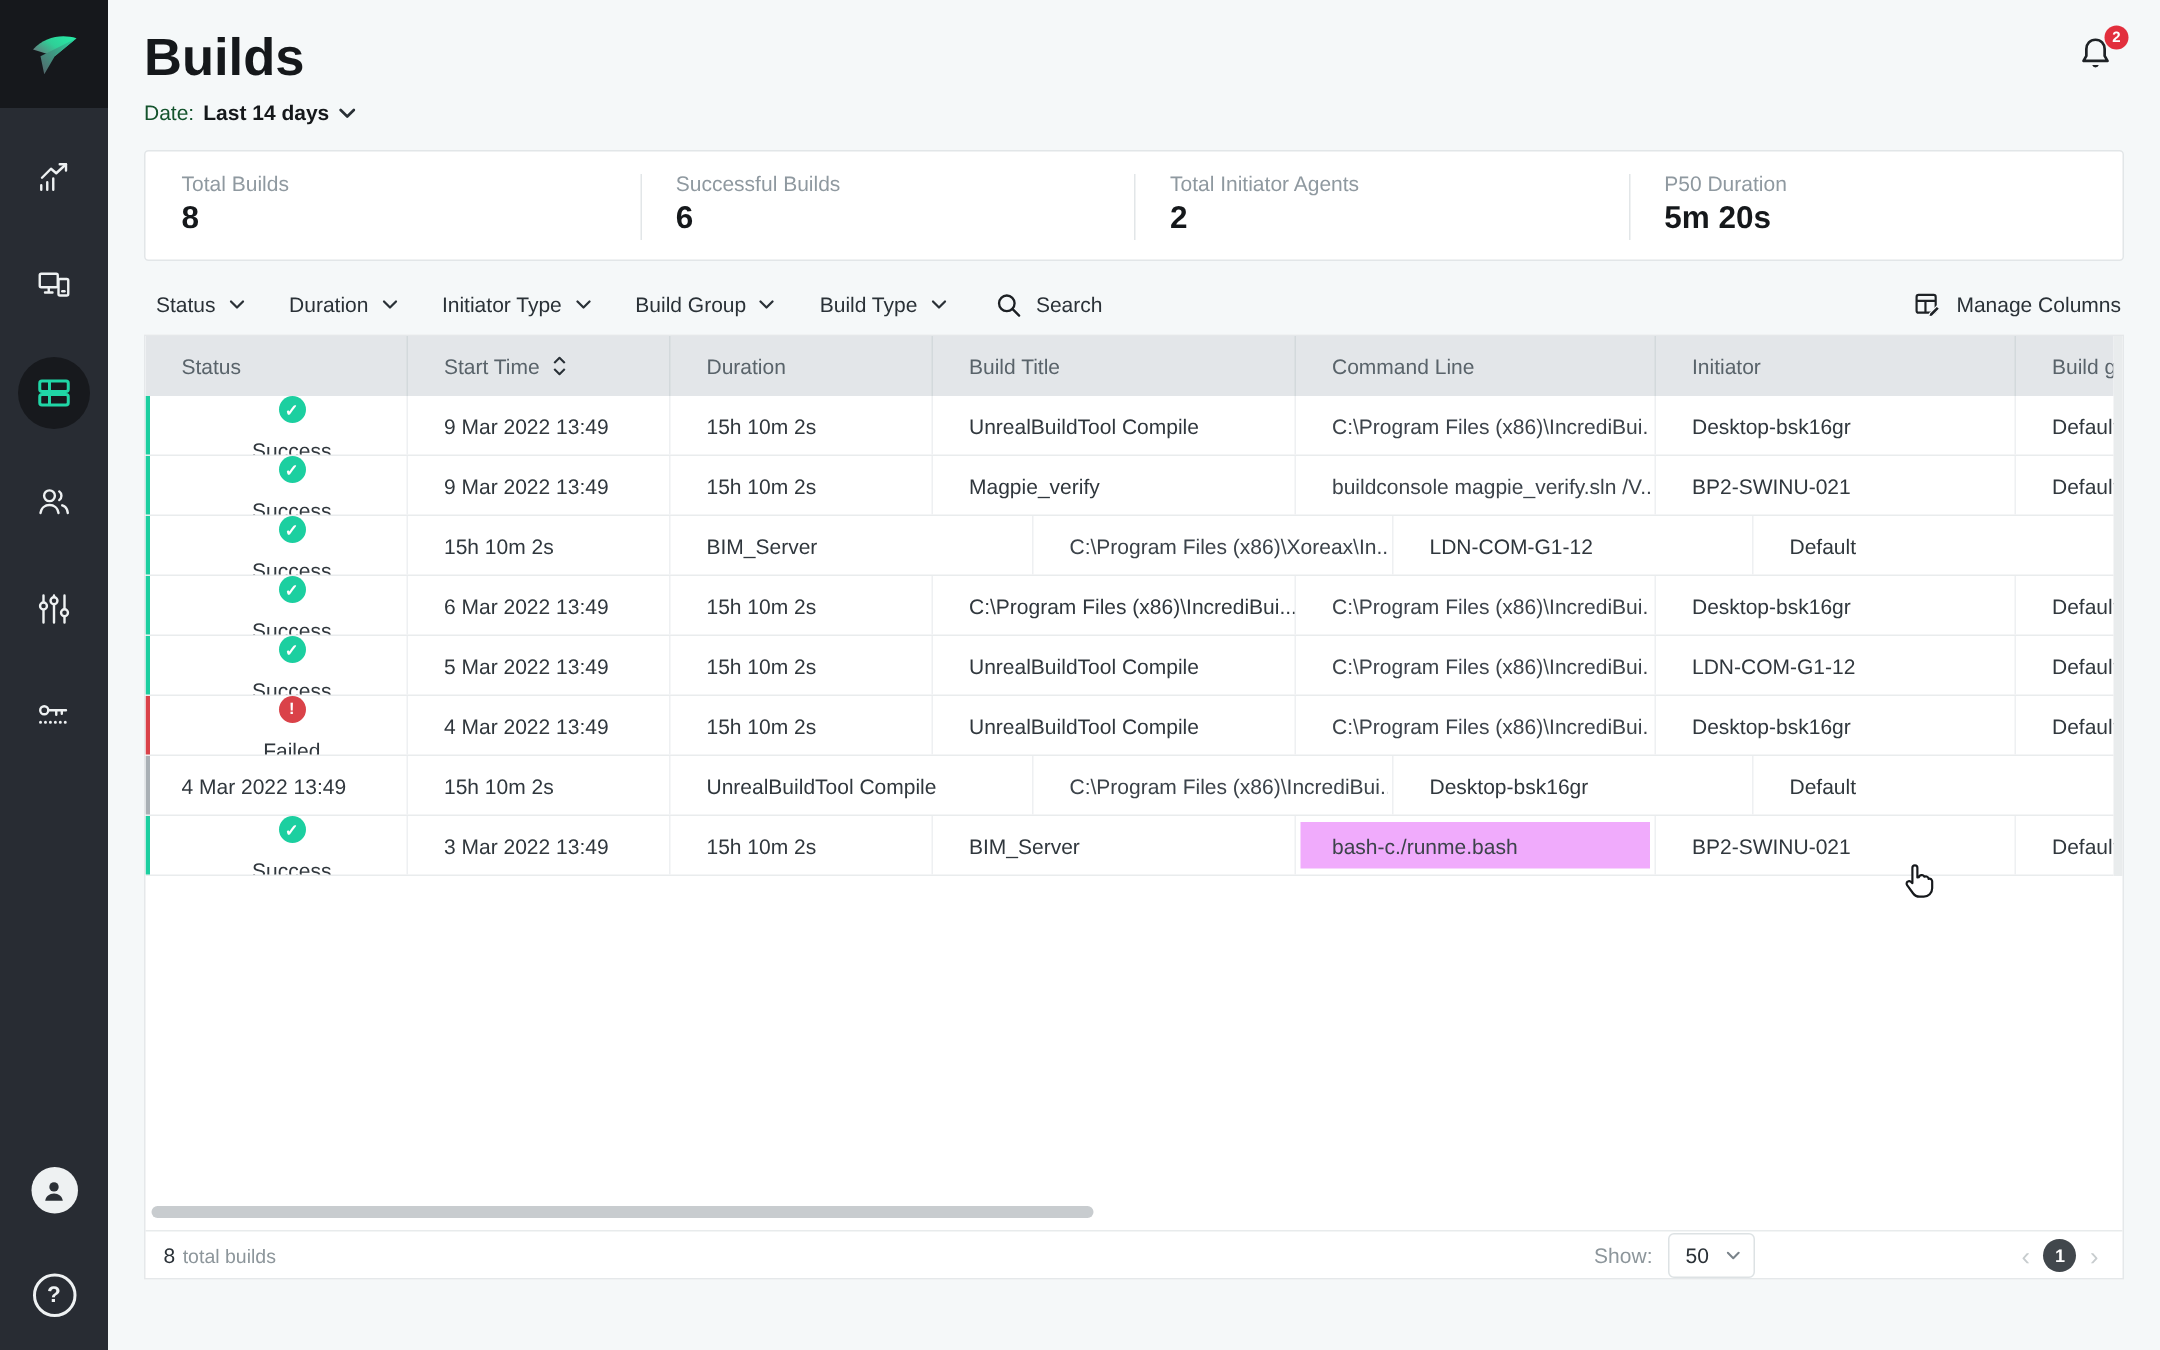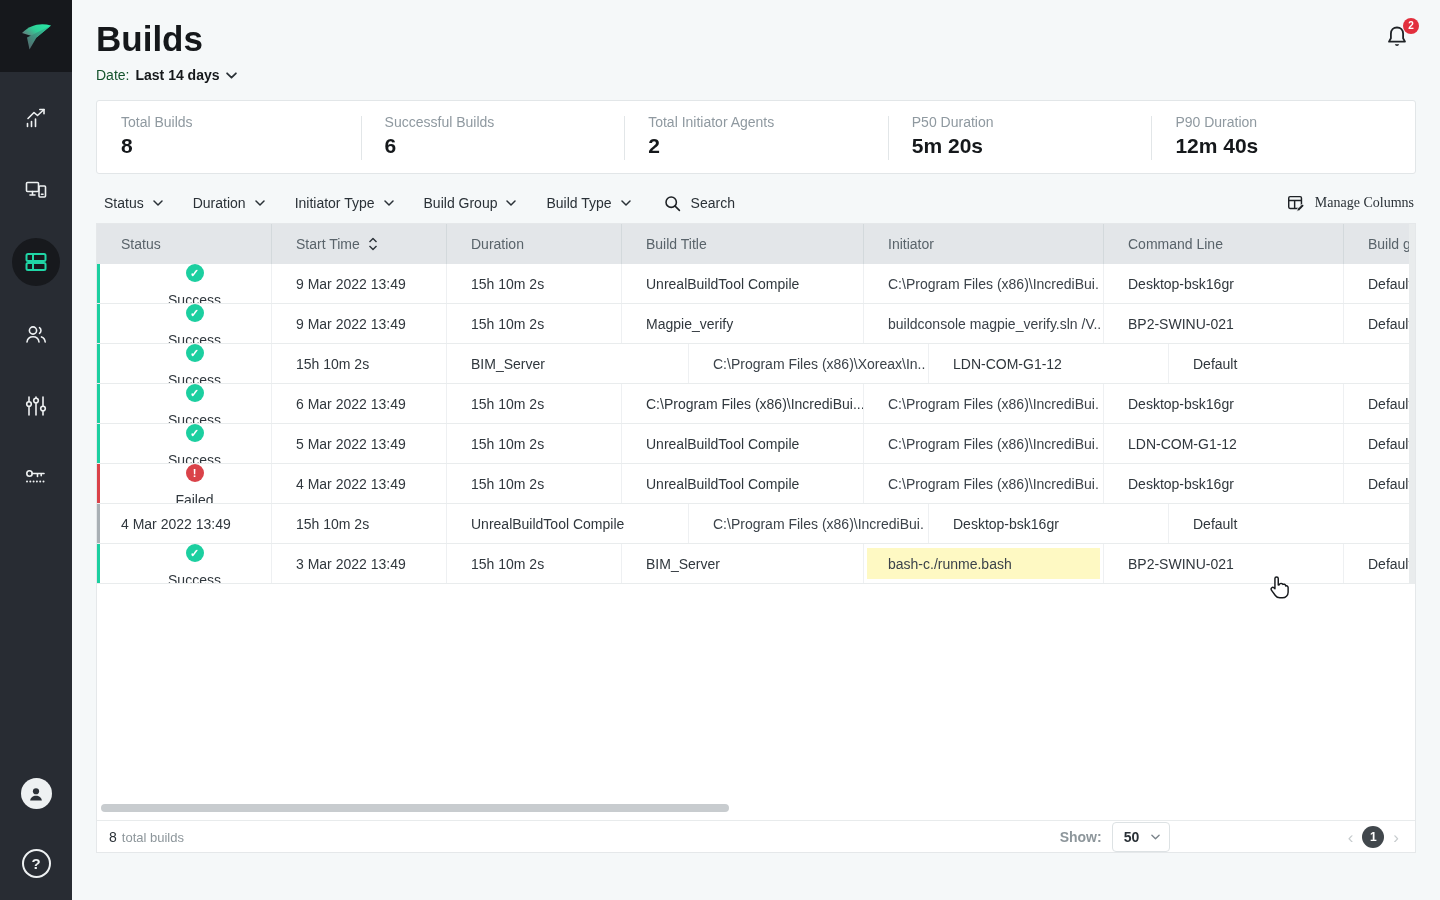--- a/index.html
+++ b/index.html
@@ -32,21 +32,21 @@
   .stats-card{margin-top:17px;height:74px;background:#fff;border:1px solid #e2e6e8;border-radius:3px;display:flex;}
   .stat{flex:1;position:relative;padding:13px 0 0 24px;}
   .stat + .stat::before{content:"";position:absolute;left:0;top:15px;width:1px;height:44px;background:#e2e6e8;}
   .stat-label{font-size:14px;color:#8f99a0;}
   .stat-value{font-size:21px;font-weight:700;color:#15181b;margin-top:4px;}
   
   .filter-row{margin-top:19px;display:flex;align-items:center;font-size:14px;color:#2a3137;}
   .dropdown{display:flex;align-items:center;gap:9px;margin-left:30px;cursor:pointer;}
   .dropdown:first-child{margin-left:8px;}
   .search-group{display:flex;align-items:center;gap:9px;margin-left:32px;cursor:pointer;text-align:right;}
-  .manage-cols{margin-left:auto;display:flex;align-items:center;gap:9px;cursor:pointer;margin-right:2px;font-family:Liberation Serif, serif;}
+  .manage-cols{margin-left:auto;display:flex;align-items:center;gap:9px;cursor:pointer;margin-right:2px;}
   
   .table-card{margin-top:10px;height:630px;background:#fff;border:1px solid #e5e8ea;position:relative;}
   .table-scroll{width:1312px;overflow:hidden;}
   .t-inner{width:1490px;}
   .thead{display:flex;height:40px;background:#e3e6e9;align-items:center;}
   .th{font-size:14px;color:#59636a;padding-left:24px;display:flex;align-items:center;gap:8px;height:100%;border-right:1px solid #d3d9dc;white-space:nowrap;overflow:hidden;}
   .th:last-child{border-right:none;}
   .row{display:flex;height:40px;position:relative;border-bottom:1px solid #e9eced;background:#fff;cursor:pointer;}
   .cell{font-size:14px;color:#30373d;padding-left:24px;display:flex;align-items:center;height:100%;border-right:1px solid #eef0f2;white-space:nowrap;overflow:hidden;}
   .cell:last-child{border-right:none;}
@@ -64,29 +64,29 @@
   .cell-status{padding-left:21px;gap:10px;flex-direction:column;}
   .status-icon{width:18px;height:18px;border-radius:50%;color:#fff;font-size:11px;font-weight:700;display:flex;align-items:center;justify-content:center;flex:none;}
   .row[data-status="success"] .status-icon{background:#1ccfa0;}
   .row[data-status="success"] .status-icon::after{content:"✓";}
   .row[data-status="failed"] .status-icon{background:#da4249;}
   .row[data-status="failed"] .status-icon::after{content:"!";}
   .row[data-status="canceled"] .status-icon{background:#aab1b6;}
   .row[data-status="canceled"] .status-icon::after{content:"✕";font-size:9px;}
   .cell-cmd{padding:4px 3px;}
   .cmd-inner{flex:1;height:100%;display:flex;align-items:center;padding-left:21px;color:#3c434a;white-space:nowrap;overflow:hidden;}
-  .cmd-inner[data-highlight="true"]{background:#fef9c3;text-align:right;}
+  .cmd-inner[data-highlight="true"]{background:#f0abfc;text-align:right;}
   .vstrip{position:absolute;top:0;right:0;width:6px;height:360px;background:#e9eced;}
   .spacer{height:220px;}
   .hscroll{position:relative;height:16px;}
   .hscroll-thumb{position:absolute;left:4px;top:0;width:628px;height:8px;border-radius:4px;background:#c8cccf;cursor:pointer;}
   .tfooter{height:33px;border-top:1px solid #e8ebec;display:flex;align-items:center;padding:0 16px 0 12px;font-size:13px;}
   .total-count{color:#2a3137;font-size:14px;}
   .total-label{color:#8d969b;margin-left:5px;}
-  .show-group{margin-left:auto;display:flex;align-items:center;gap:10px;color:#8d969b;font-size:14px;font-weight:bold;}
+  .show-group{margin-left:auto;display:flex;align-items:center;gap:10px;color:#8d969b;font-size:14px;}
   .page-size-select{width:58px;height:30px;background:#fff;border:1px solid #dde2e4;border-radius:4px;display:flex;align-items:center;justify-content:space-between;padding:0 9px 0 11px;color:#2a3137;cursor:pointer;}
   .pagination{margin-left:178px;display:flex;align-items:center;gap:9px;}
   .page-chevron{color:#c7ccce;font-size:17px;line-height:1;cursor:pointer;user-select:none;}
   .page-current{width:22px;height:22px;border-radius:50%;background:#41474c;color:#fff;font-size:12px;font-weight:700;display:flex;align-items:center;justify-content:center;cursor:pointer;}
   .cursor-hand{position:absolute;left:1266px;top:574px;pointer-events:none;z-index:50;}
 </style>
 </head>
 <body>
 
 <div class="sidebar">
@@ -199,24 +199,20 @@
       <div class="stat-value">6</div>
     </div>
     <div class="stat">
       <div class="stat-label">Total Initiator Agents</div>
       <div class="stat-value">2</div>
     </div>
     <div class="stat">
       <div class="stat-label">P50 Duration</div>
       <div class="stat-value">5m 20s</div>
     </div>
-    <div class="stat">
-      <div class="stat-label">P90 Duration</div>
-      <div class="stat-value">12m 40s</div>
-    </div>
   </div>
 
   <div class="filter-row">
     <div class="dropdown">
       <span>Status</span>
       <svg width="10" height="6" viewBox="0 0 10 6" fill="none">
           <path d="M1 1l4 4 4-4" stroke="#2a3137" stroke-width="1.5" stroke-linecap="round" stroke-linejoin="round"></path>
         </svg>
     </div>
     <div class="dropdown">
@@ -274,25 +270,25 @@
               <path d="M1.5 5L5 1.5 8.5 5" stroke="#2a3137" stroke-width="1.4" stroke-linejoin="round"></path>
               <path d="M1.5 9L5 12.5 8.5 9" stroke="#2a3137" stroke-width="1.4" stroke-linejoin="round"></path>
             </svg>
           </div>
           <div class="th col-duration">
               <span>Duration</span>
             </div>
           <div class="th col-title">
               <span>Build Title</span>
             </div>
+          <div class="th col-cmd">
+              <span>Command Line</span>
+            </div>
           <div class="th col-init">
               <span>Initiator</span>
-            </div>
-          <div class="th col-cmd">
-              <span>Command Line</span>
             </div>
           <div class="th col-group">
               <span>Build group</span>
             </div>
         </div>
 
         <div class="row" data-status="success">
           <div class="status-bar"></div>
           <div class="cell cell-status col-status">
               <span class="status-icon"></span>

